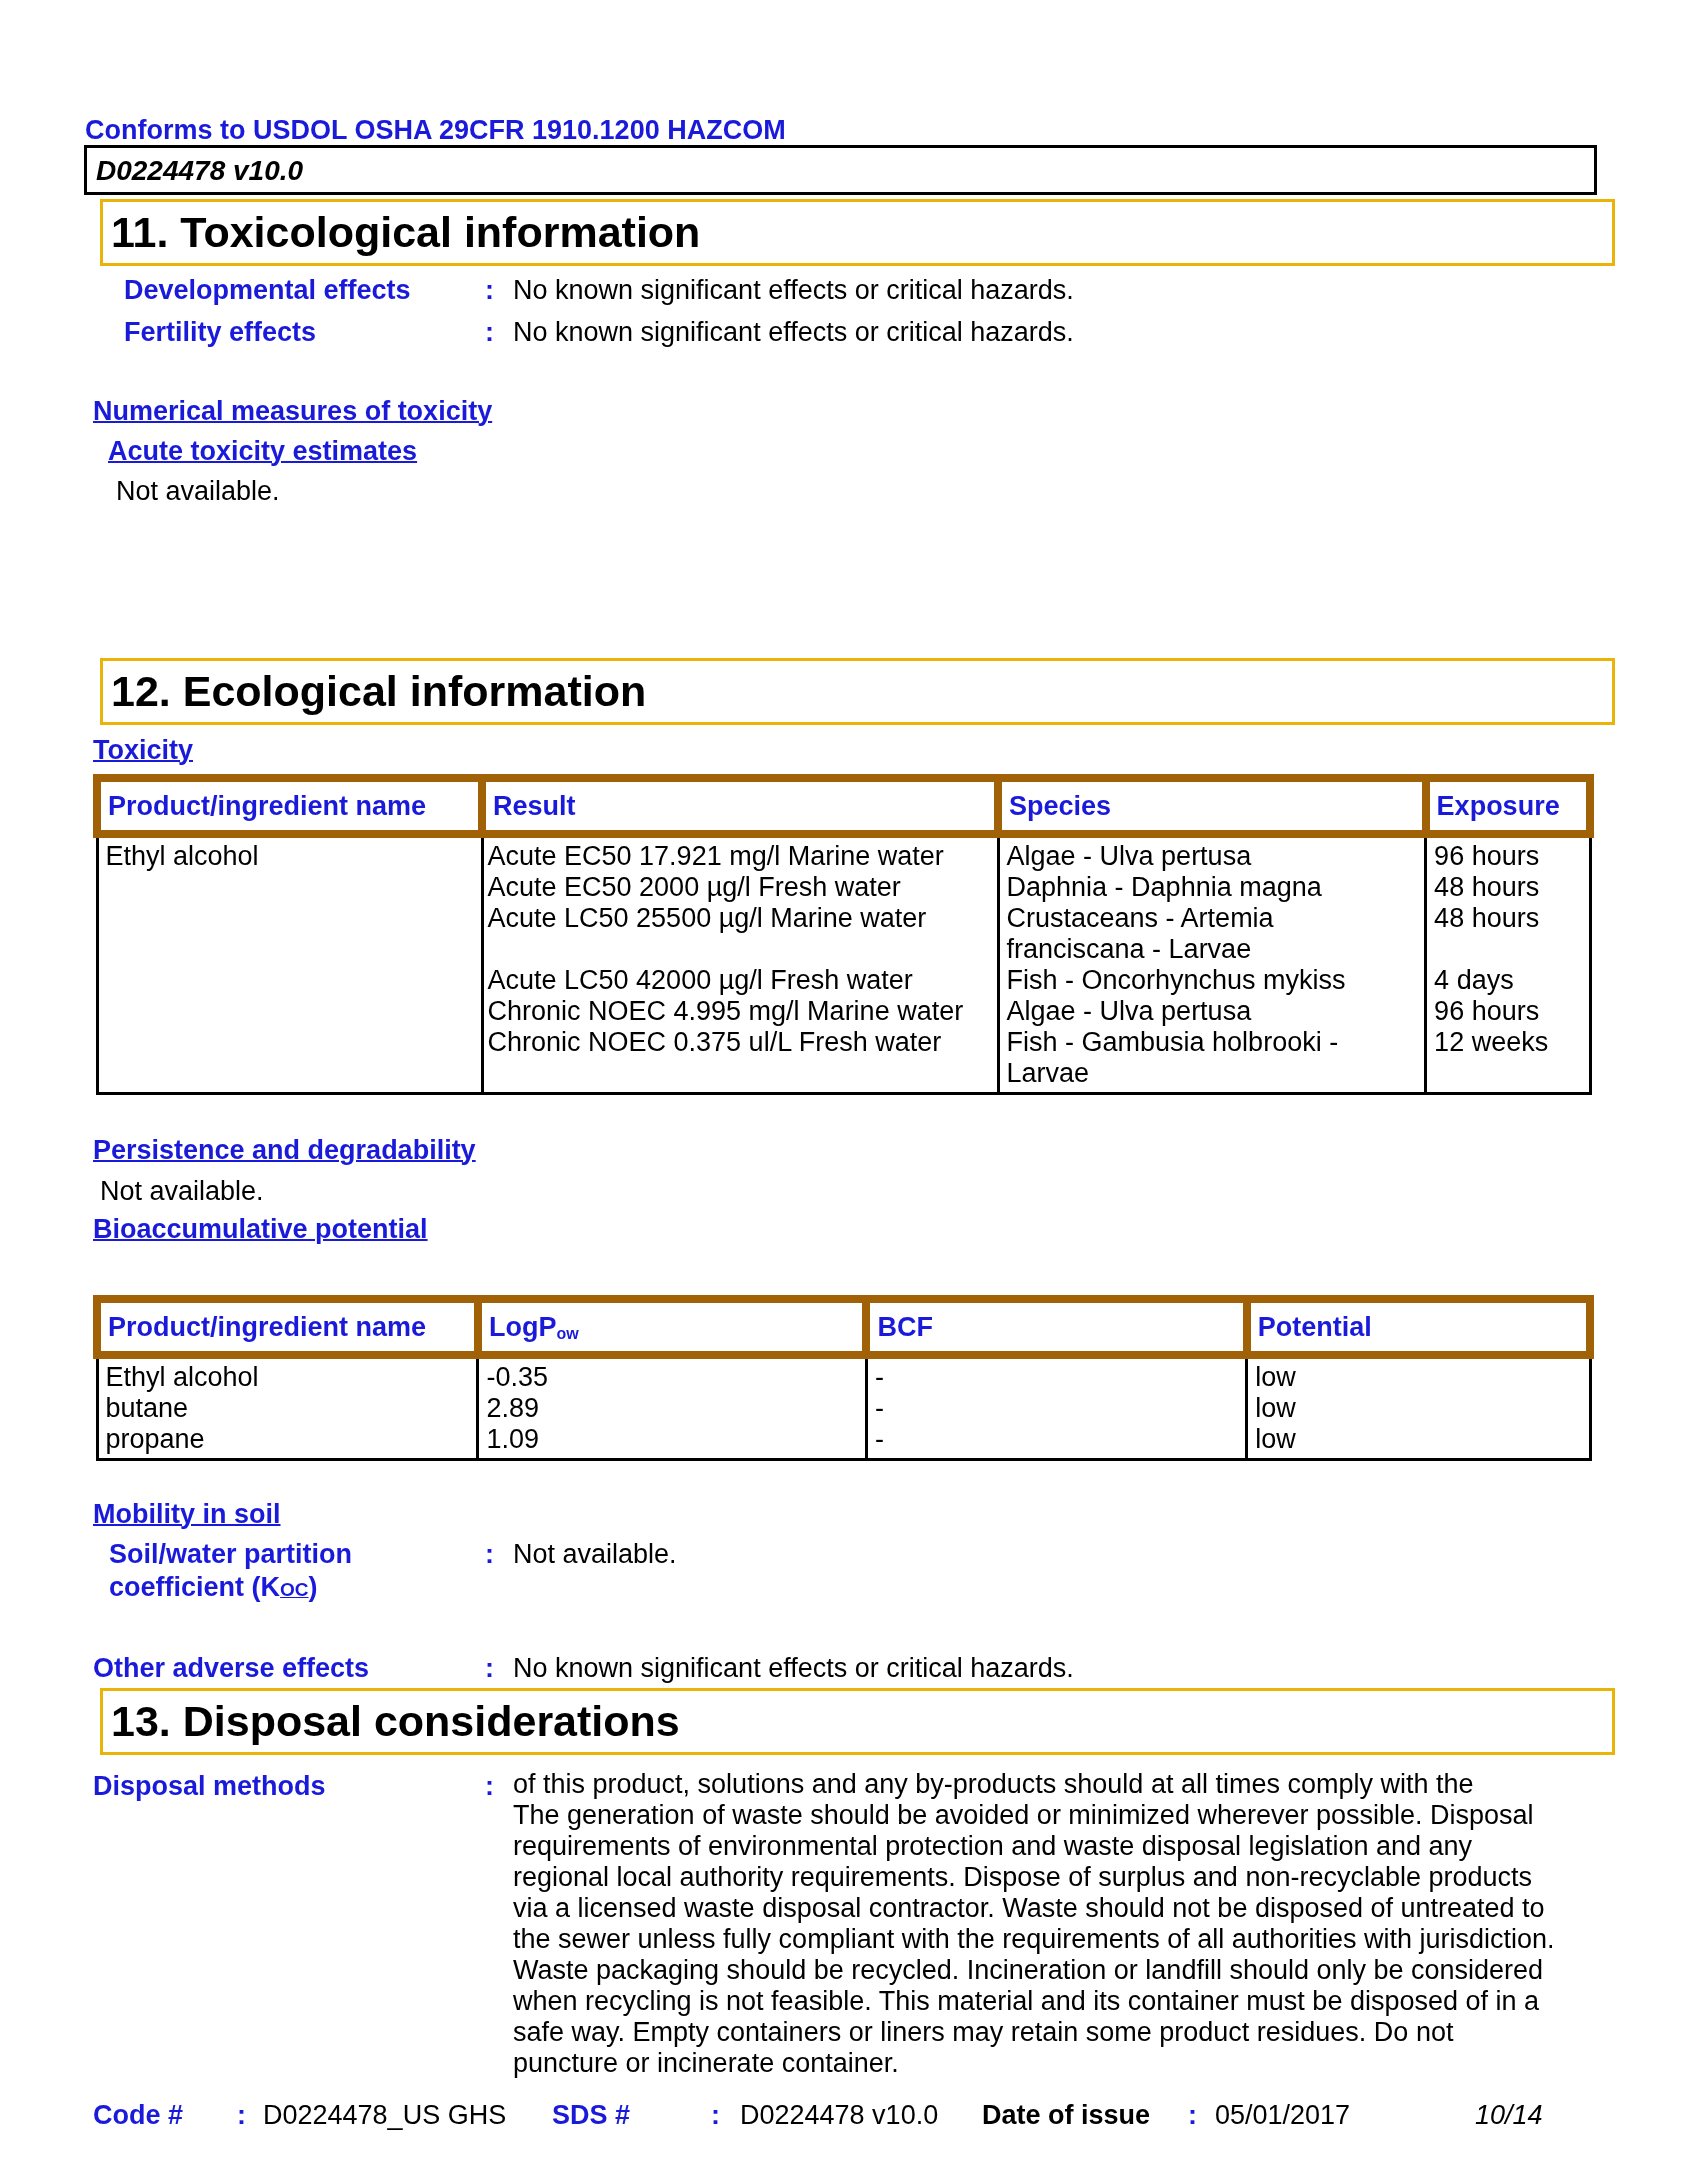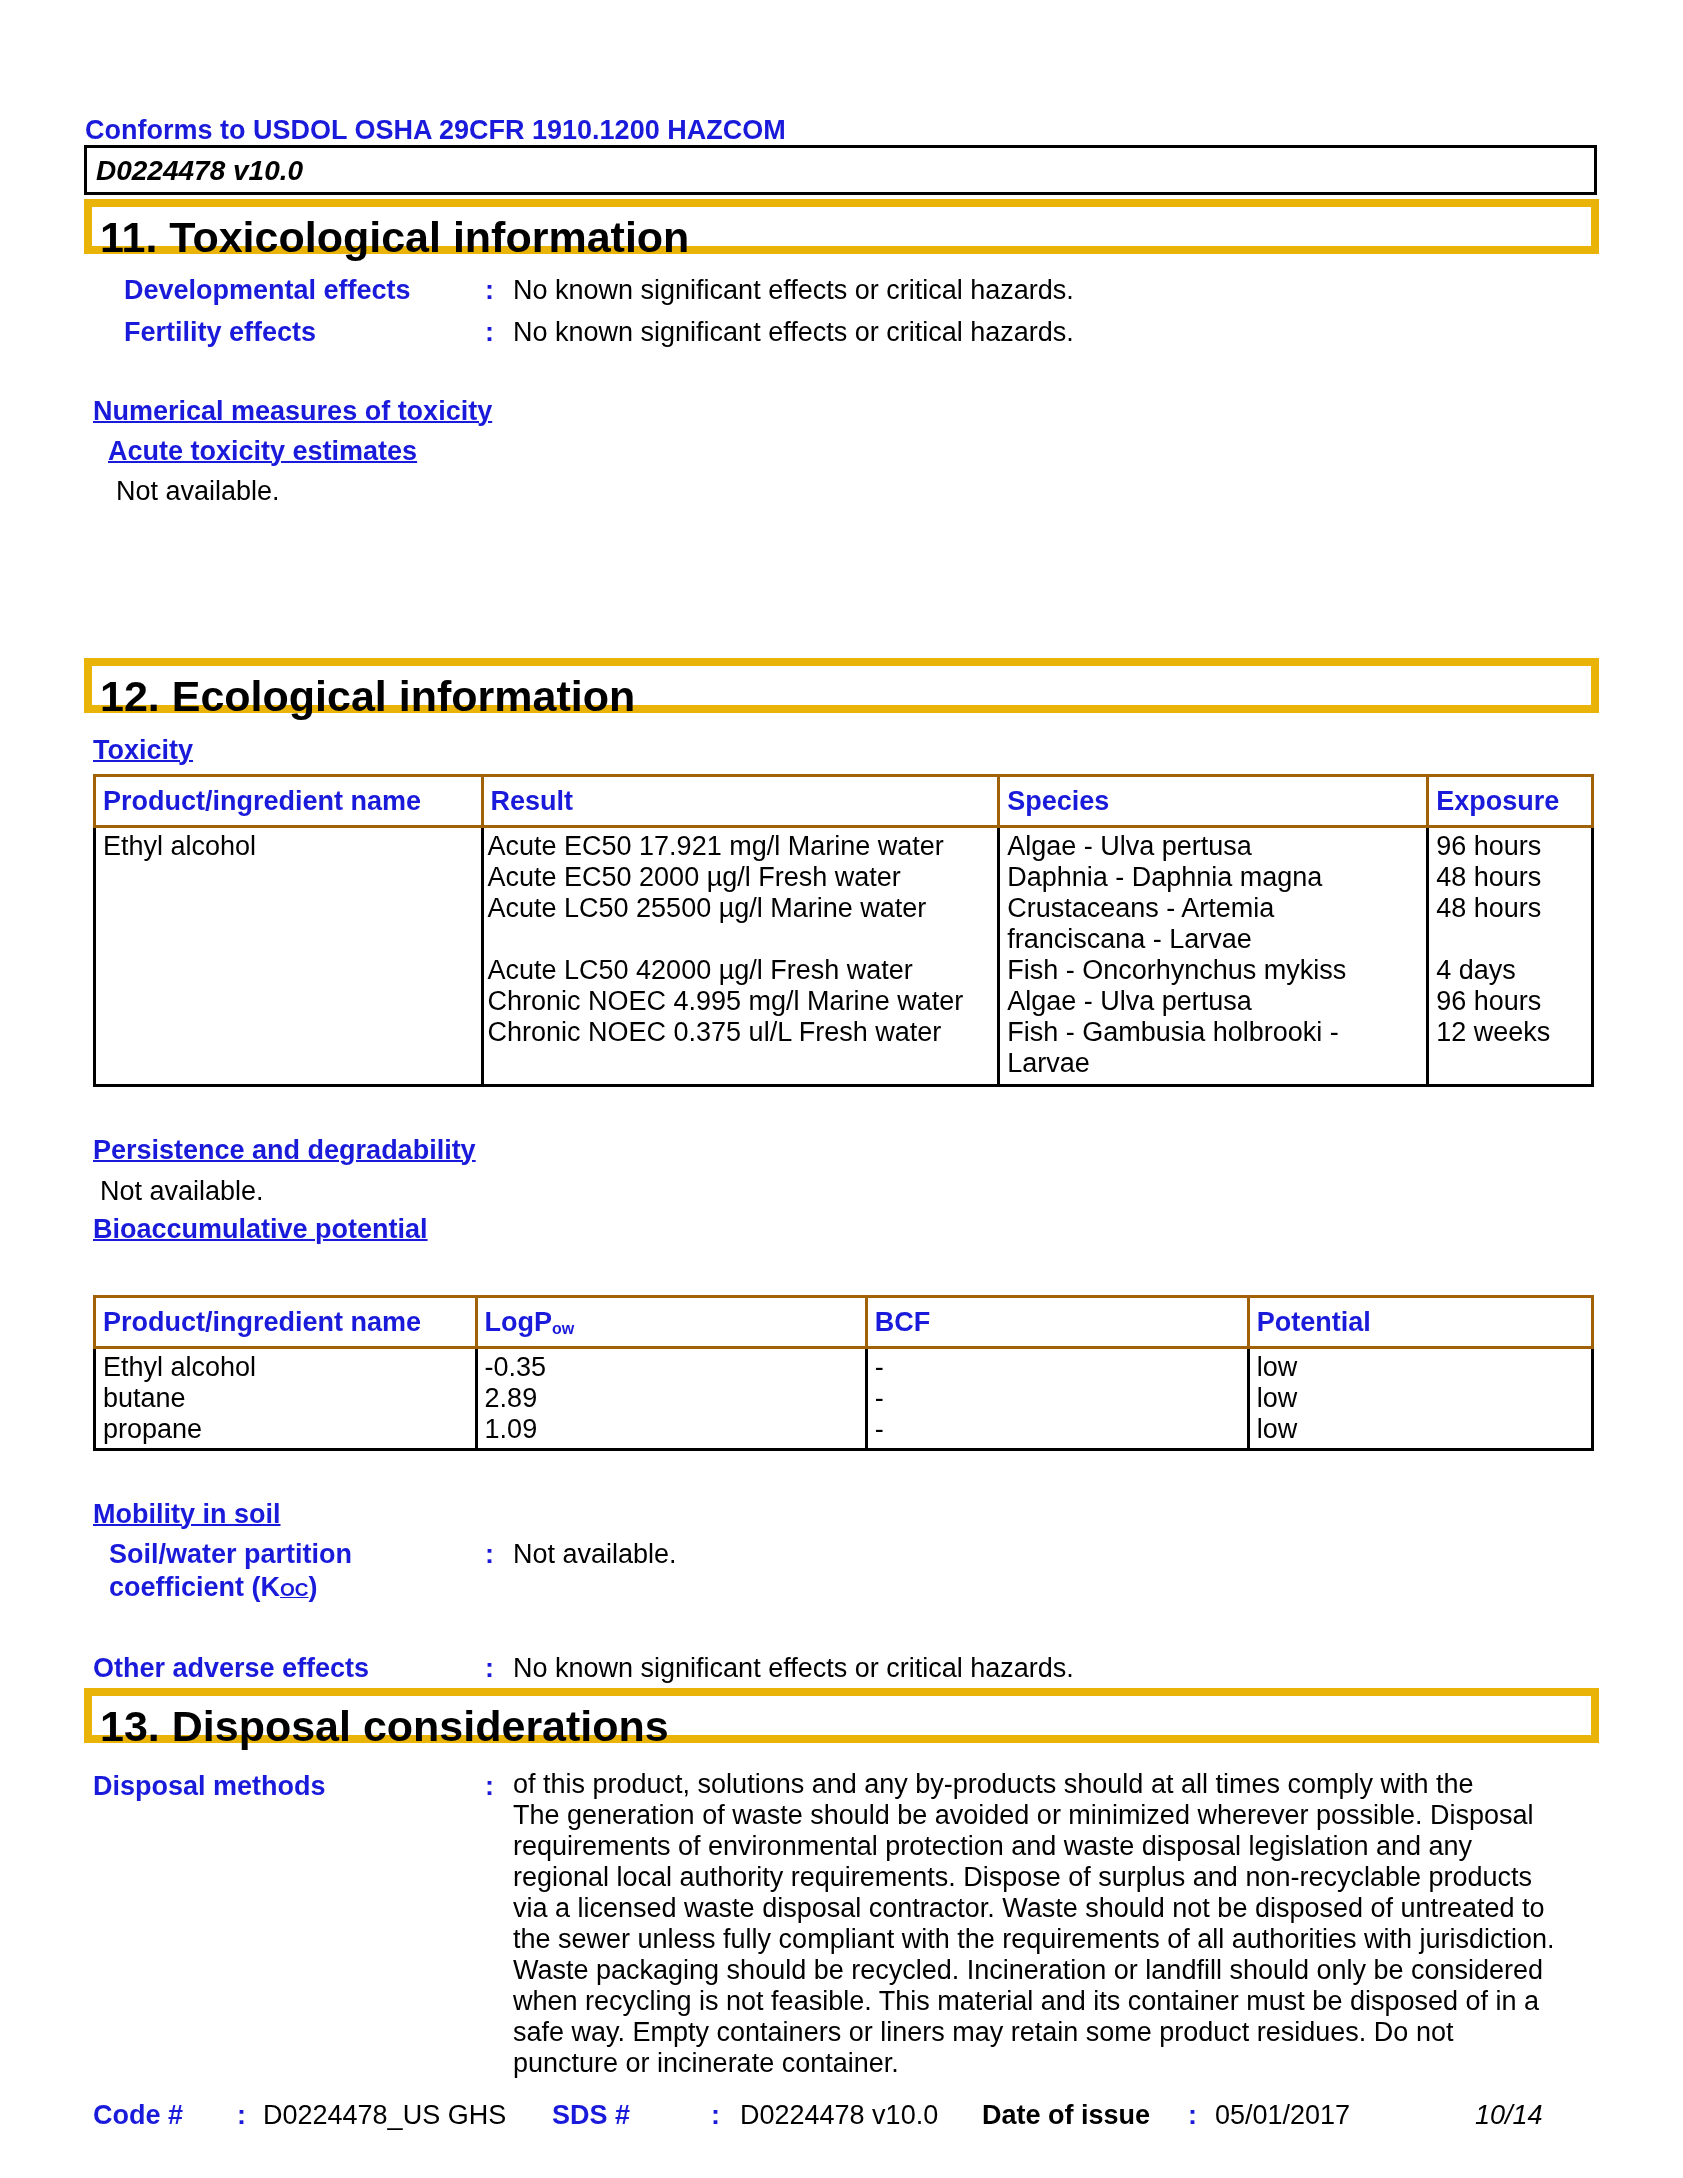--- a/index.html
+++ b/index.html
@@ -1,28 +1,28 @@
 <!DOCTYPE html>
 <html><head>
 <meta charset="utf-8">
 <style>
   html, body { margin:0; padding:0; background:#fff; }
   body { width:1683px; height:2178px; position:relative; font-family:"Liberation Sans", sans-serif; color:#000; overflow:hidden; }
   .abs { position:absolute; }
   .conform { left:85px; top:115px; font-size:27px; font-weight:bold; color:#1a1adb; }
   .idbox { left:84px; top:145px; width:1513px; height:50px; border:3px solid #000; box-sizing:border-box; }
   .idbox span { position:absolute; left:9px; top:7px; font-size:28px; font-weight:bold; font-style:italic; }
-  .secbox { left:84px; width:1515px; height:55px; border:8px solid #eab308; box-sizing:border-box; }
+  .secbox { left:100px; width:1515px; height:67px; border:3px solid #eab308; box-sizing:border-box; }
   .secbox span { position:absolute; left:8px; top:6px; font-size:43px; font-weight:bold; }
   .lbl { font-size:27px; font-weight:bold; color:#1a1adb; }
   .val { font-size:27px; }
   .colon { font-size:27px; font-weight:bold; color:#1a1adb; }
   .sub { font-size:27px; font-weight:bold; color:#1a1adb; text-decoration:underline; text-decoration-thickness:2px; }
   table.t { position:absolute; border-collapse:collapse; border:3px solid #000; font-size:27px; }
-  table.t th { text-align:left; color:#1a1adb; font-weight:bold; border:3px solid #a16207; padding:4px 7px; height:40px; vertical-align:middle; }
+  table.t th { text-align:left; color:#1a1adb; font-weight:bold; border:8px solid #a16207; padding:4px 7px; height:40px; vertical-align:middle; }
   table.t td { border-left:3px solid #000; border-right:3px solid #000; vertical-align:top; padding:3px 4px; line-height:31px; }
   .line { display:block; white-space:nowrap; }
   .para { font-size:27px; line-height:31px; }
   .foot { font-size:27px; }
   sub.s { font-size:16px; vertical-align:-3px; }
 </style>
 </head>
 <body>
 
 <div class="abs conform">Conforms to USDOL OSHA 29CFR 1910.1200 HAZCOM</div>

